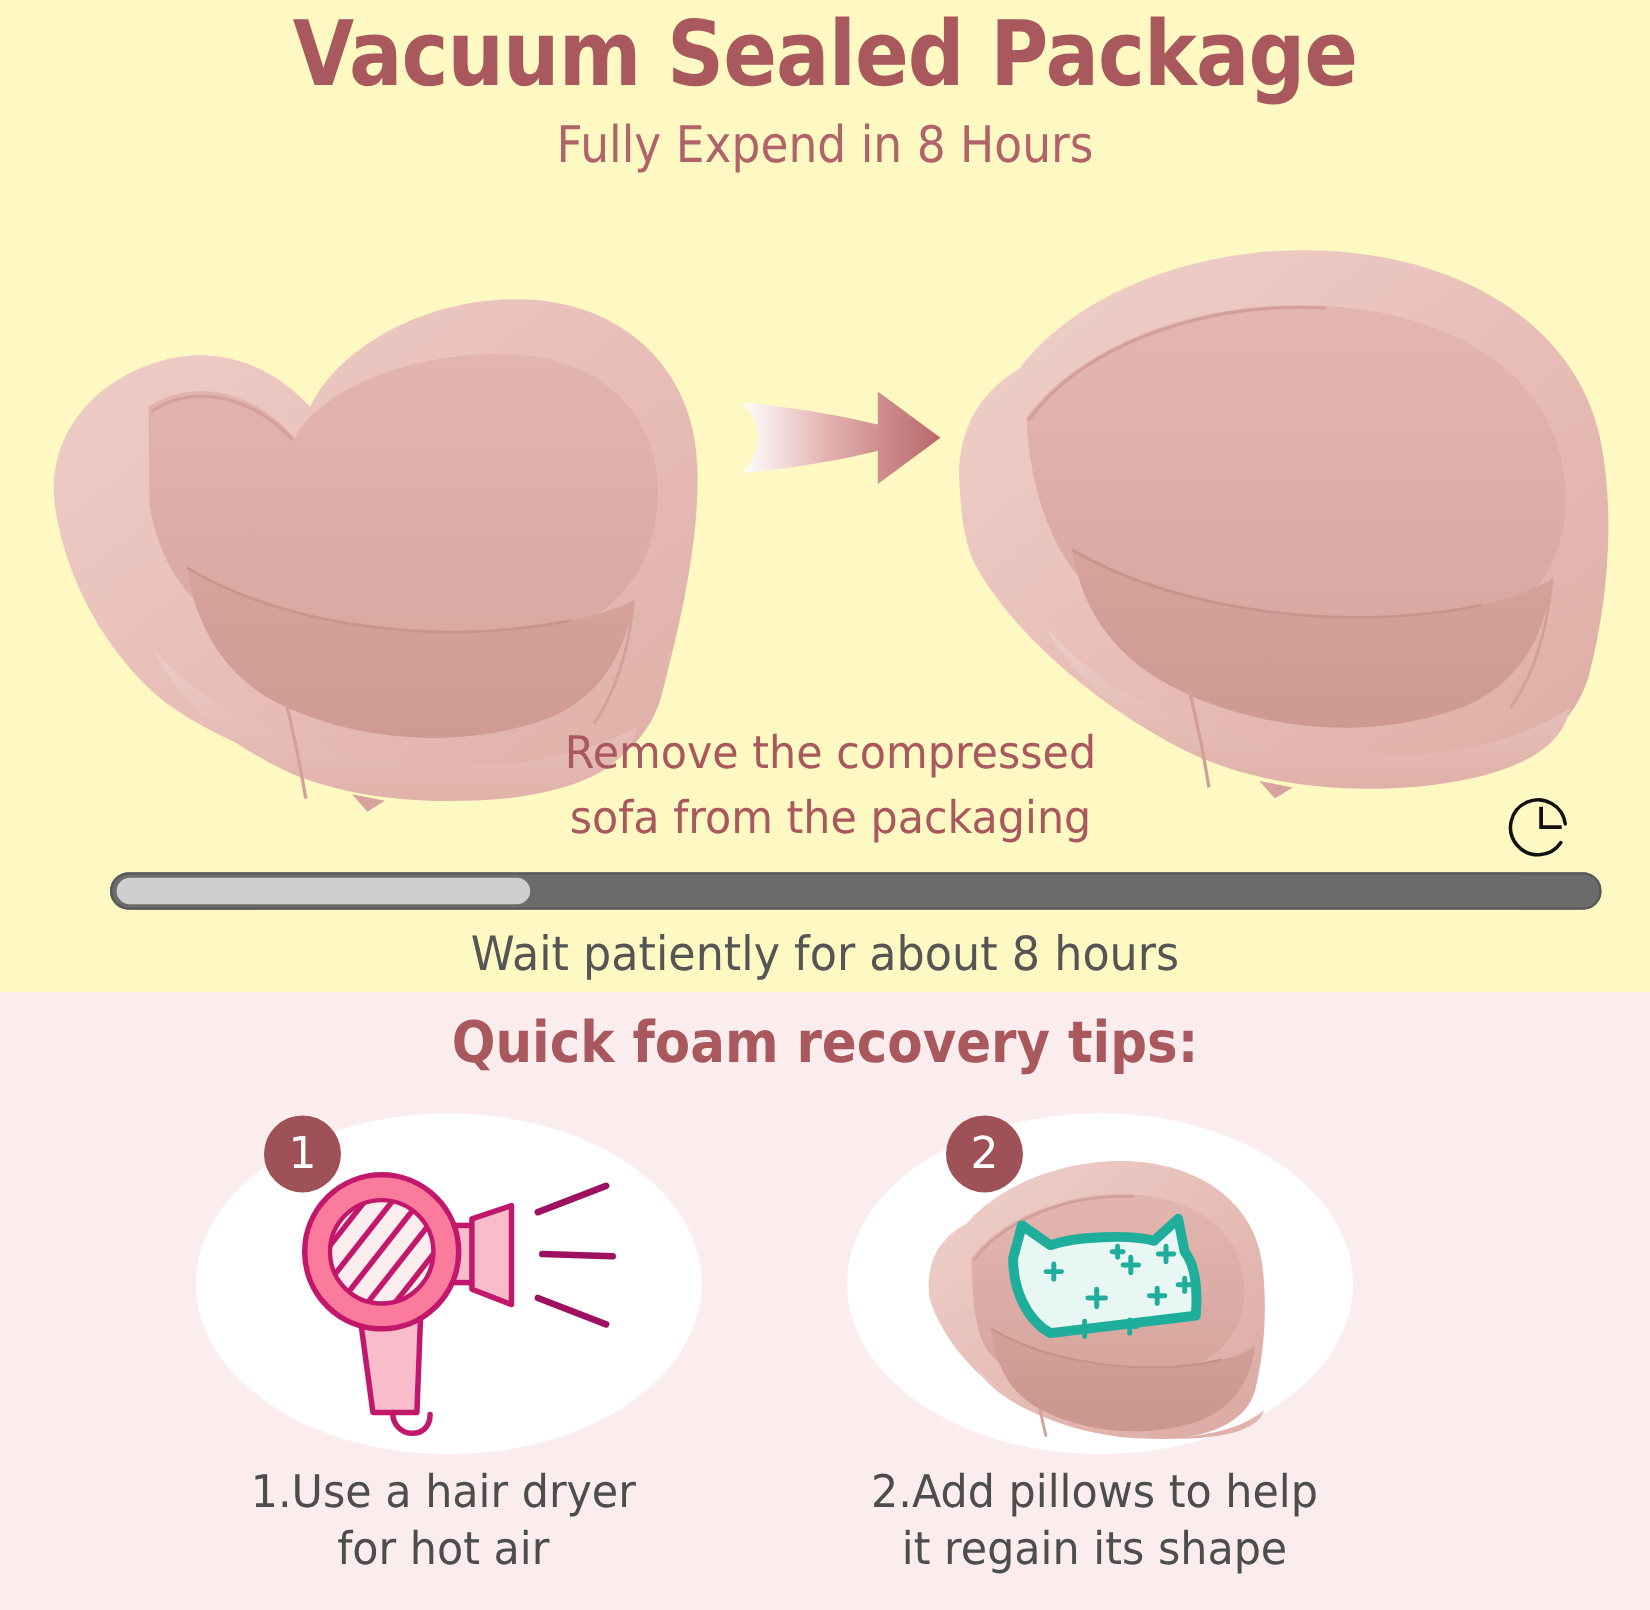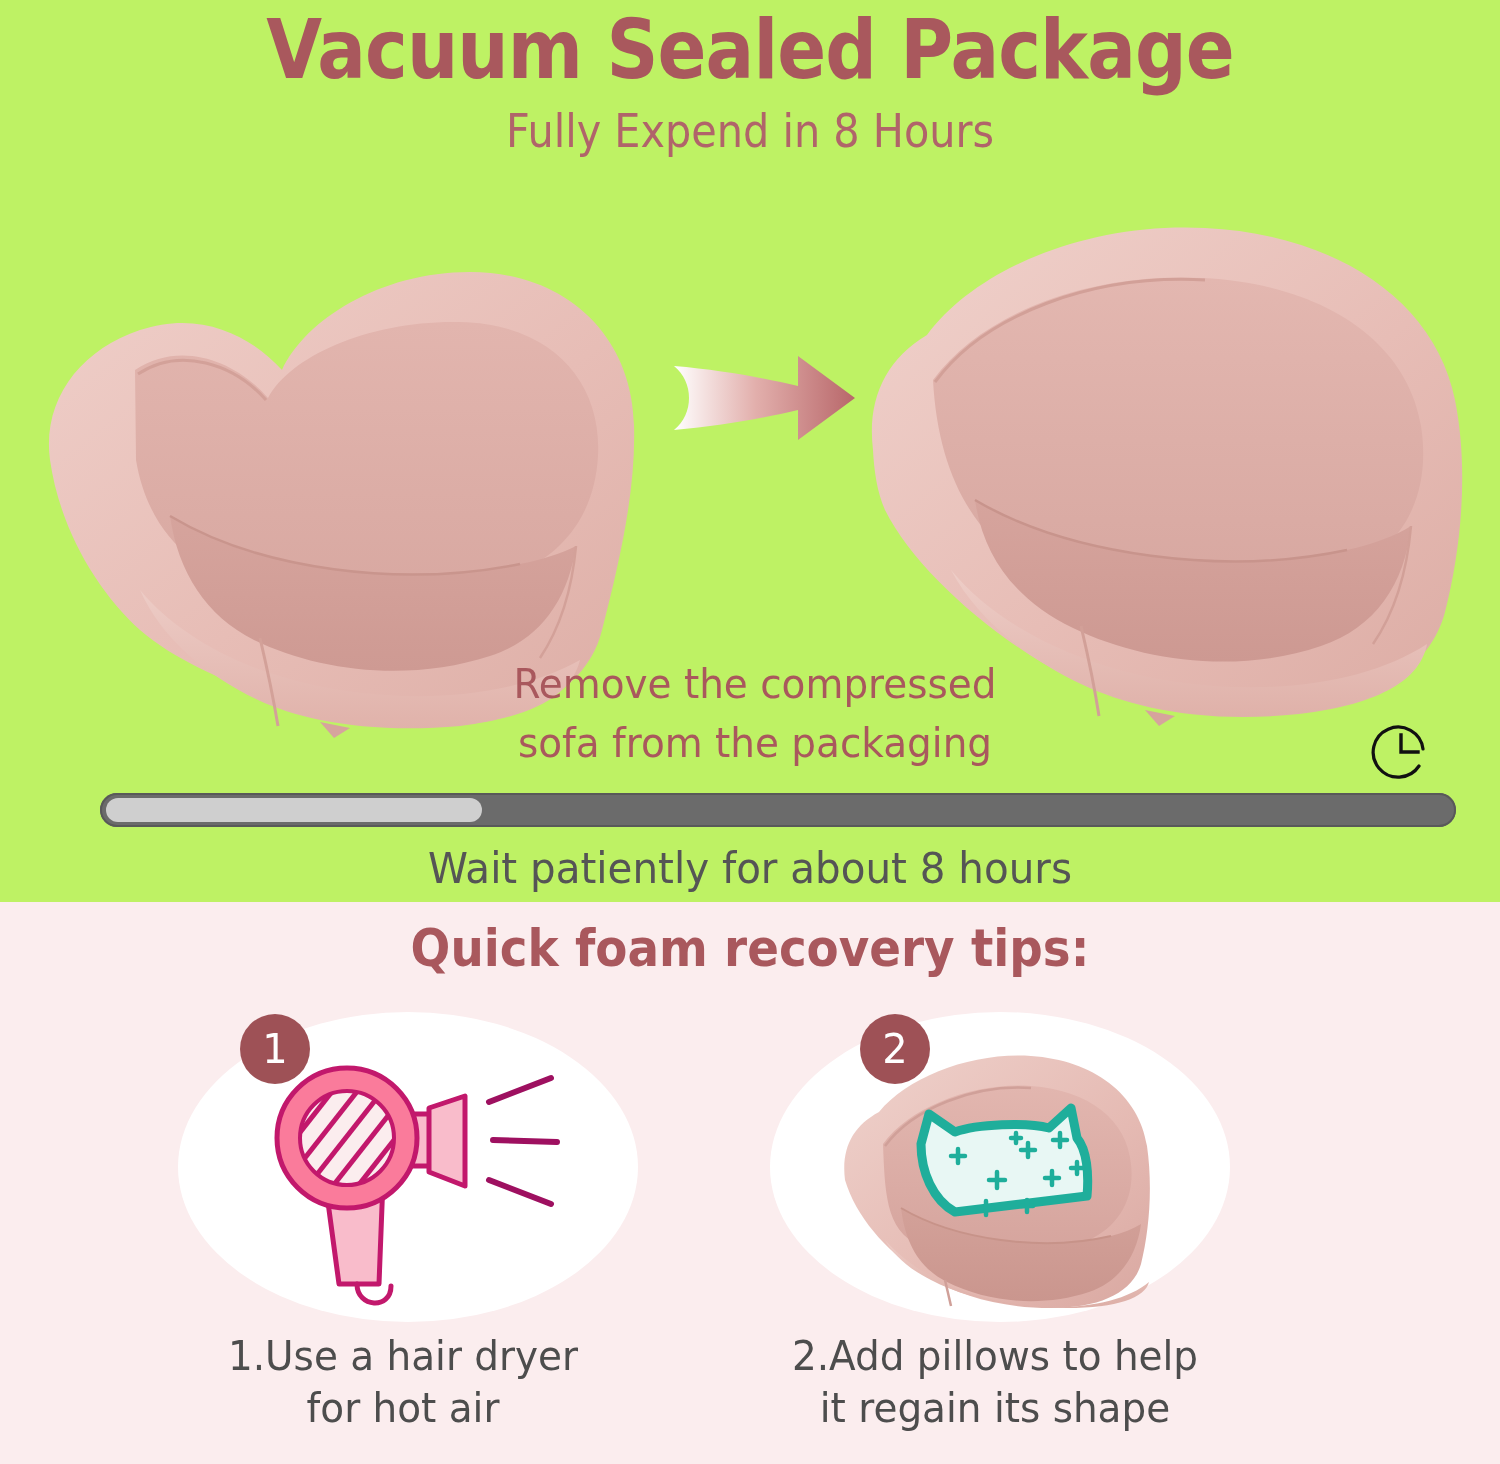--- a/index.html
+++ b/index.html
@@ -17,21 +17,21 @@
     background: #ffffff;
     overflow: hidden;
   }
 
   
   .top-section {
     position: absolute;
     left: 0; top: 0;
     width: 1500px;
     height: 902px;
-    background: #bef264;
+    background: #fef9c3;
   }
 
   .title {
     position: absolute;
     left: 0; top: 2px;
     width: 1500px;
     text-align: center;
     font-family: "DejaVu Sans", sans-serif;
     font-size: 82px;
     font-weight: bold;

